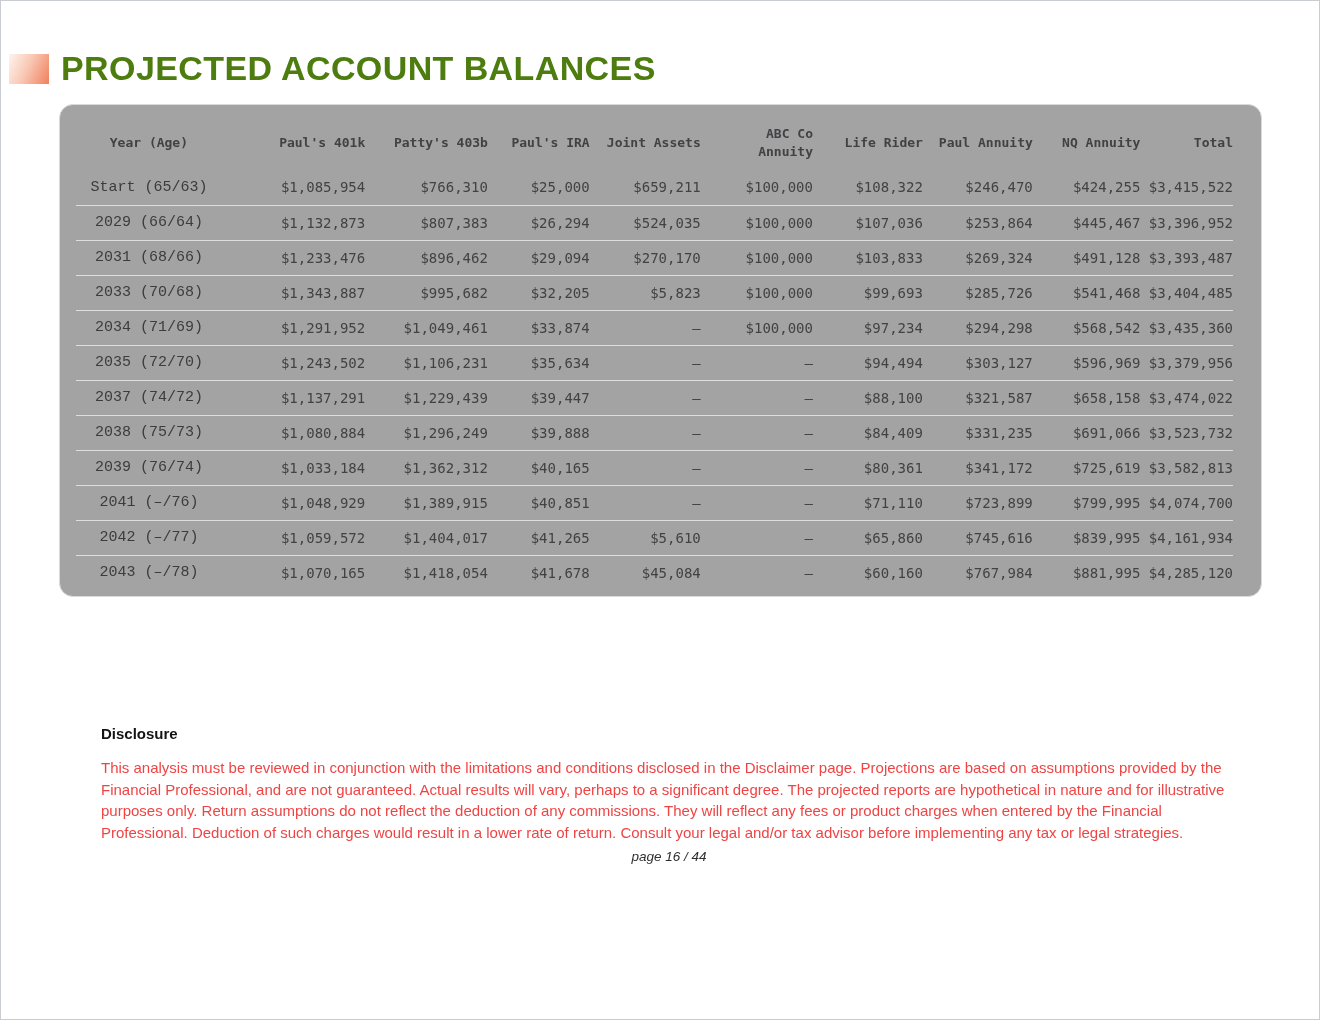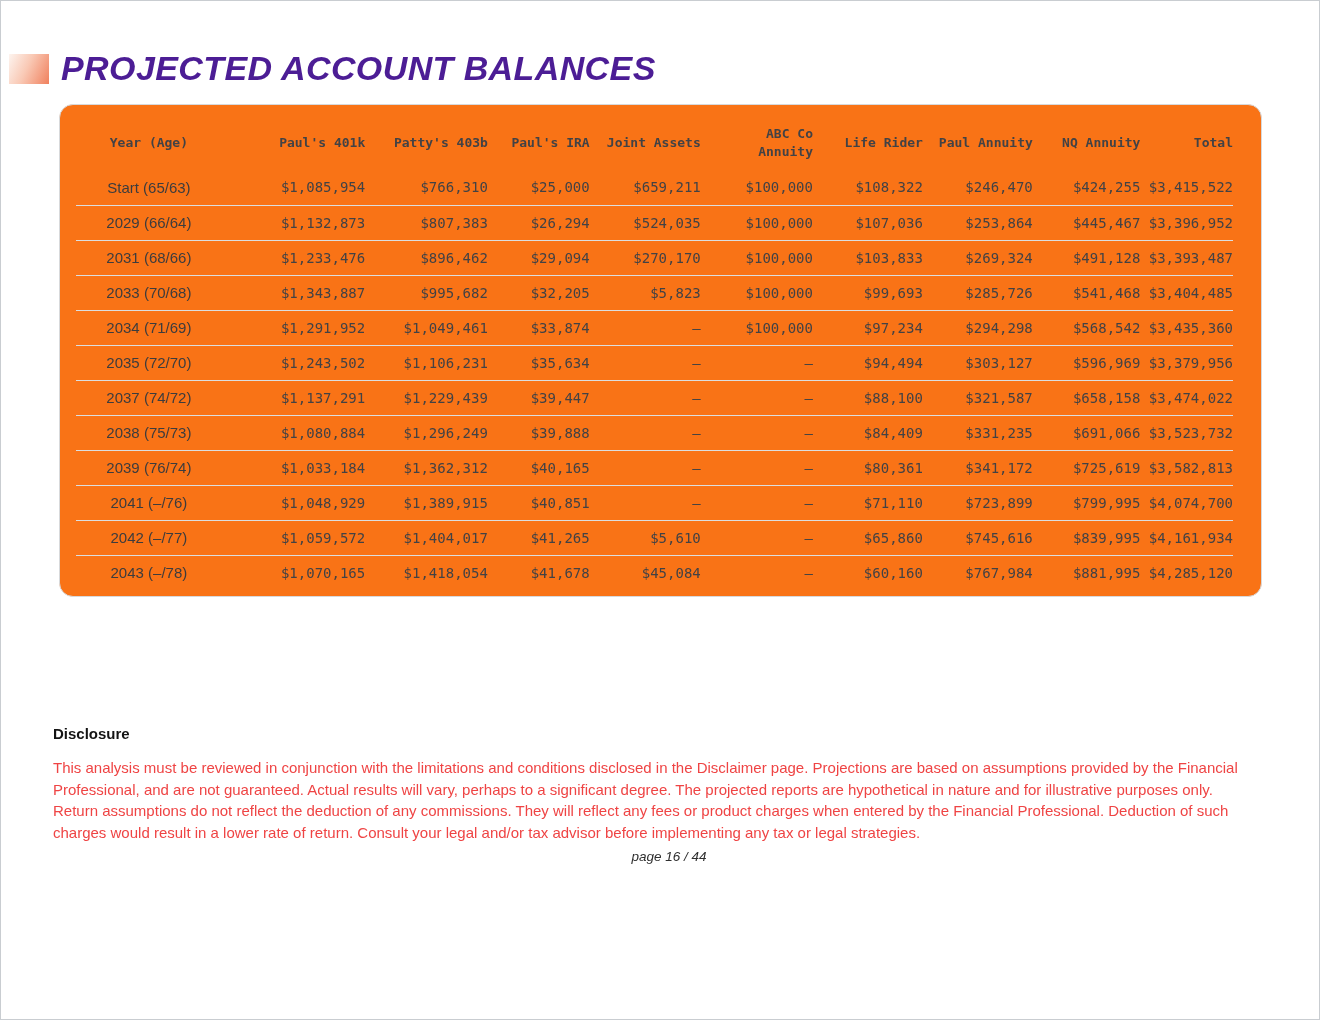--- a/index.html
+++ b/index.html
@@ -24,32 +24,31 @@
     width: 40px;
     height: 30px;
     background: linear-gradient(115deg, #fdf4ef 0%, #f9c9b5 45%, #f0805d 100%);
     flex: 0 0 auto;
   }
   h1.page-title {
     margin-left: 12px;
     font-size: 34px;
     font-weight: 700;
     letter-spacing: 0.4px;
-    color: #4c1d95;
+    color: #4d7c0f;
     white-space: nowrap;
-    font-style: italic;
   }
 
   
   .card {
     margin: 16px 57px 0 58px;
     border: 1px solid #d7d9db;
     border-radius: 14px;
     padding: 8px 28px 6px 16px;
-    background: #f97316;
+    background: #a3a3a3;
   }
   table.balances {
     width: 100%;
     border-collapse: collapse;
     table-layout: fixed;
     color: #424245;
   }
   th {
     font-family: "DejaVu Sans Mono", monospace;
     font-weight: 700;
@@ -63,42 +62,42 @@
   th.col-year { text-align: center; }
   td {
     font-family: "DejaVu Sans Mono", monospace;
     font-size: 14px;
     text-align: right;
     height: 35px;
     vertical-align: middle;
     white-space: nowrap;
   }
   td.col-year {
-    font-family: Liberation Sans, sans-serif;
+    font-family: Liberation Mono, monospace;
     font-size: 15px;
     text-align: center;
     color: #3c3c3e;
   }
   tbody tr + tr td { border-top: 1px solid #dcdedf; }
 
   
   col.c0 { width: 12.6%; }
   col.c1 { width: 12.4%; }
   col.c2 { width: 10.6%; }
   col.c3 { width: 8.8%; }
   col.c4 { width: 9.6%; }
   col.c5 { width: 9.7%; }
   col.c6 { width: 9.5%; }
   col.c7 { width: 9.5%; }
   col.c8 { width: 9.3%; }
   col.c9 { width: auto;  }
 
   
   .disclosure {
-    margin: 128px 80px 0 52px;
+    margin: 128px 80px 0 100px;
   }
   .disclosure h2 {
     font-size: 15px;
     font-weight: 700;
     color: #141414;
   }
   .disclosure p {
     margin-top: 15px;
     font-size: 15px;
     line-height: 1.44;

